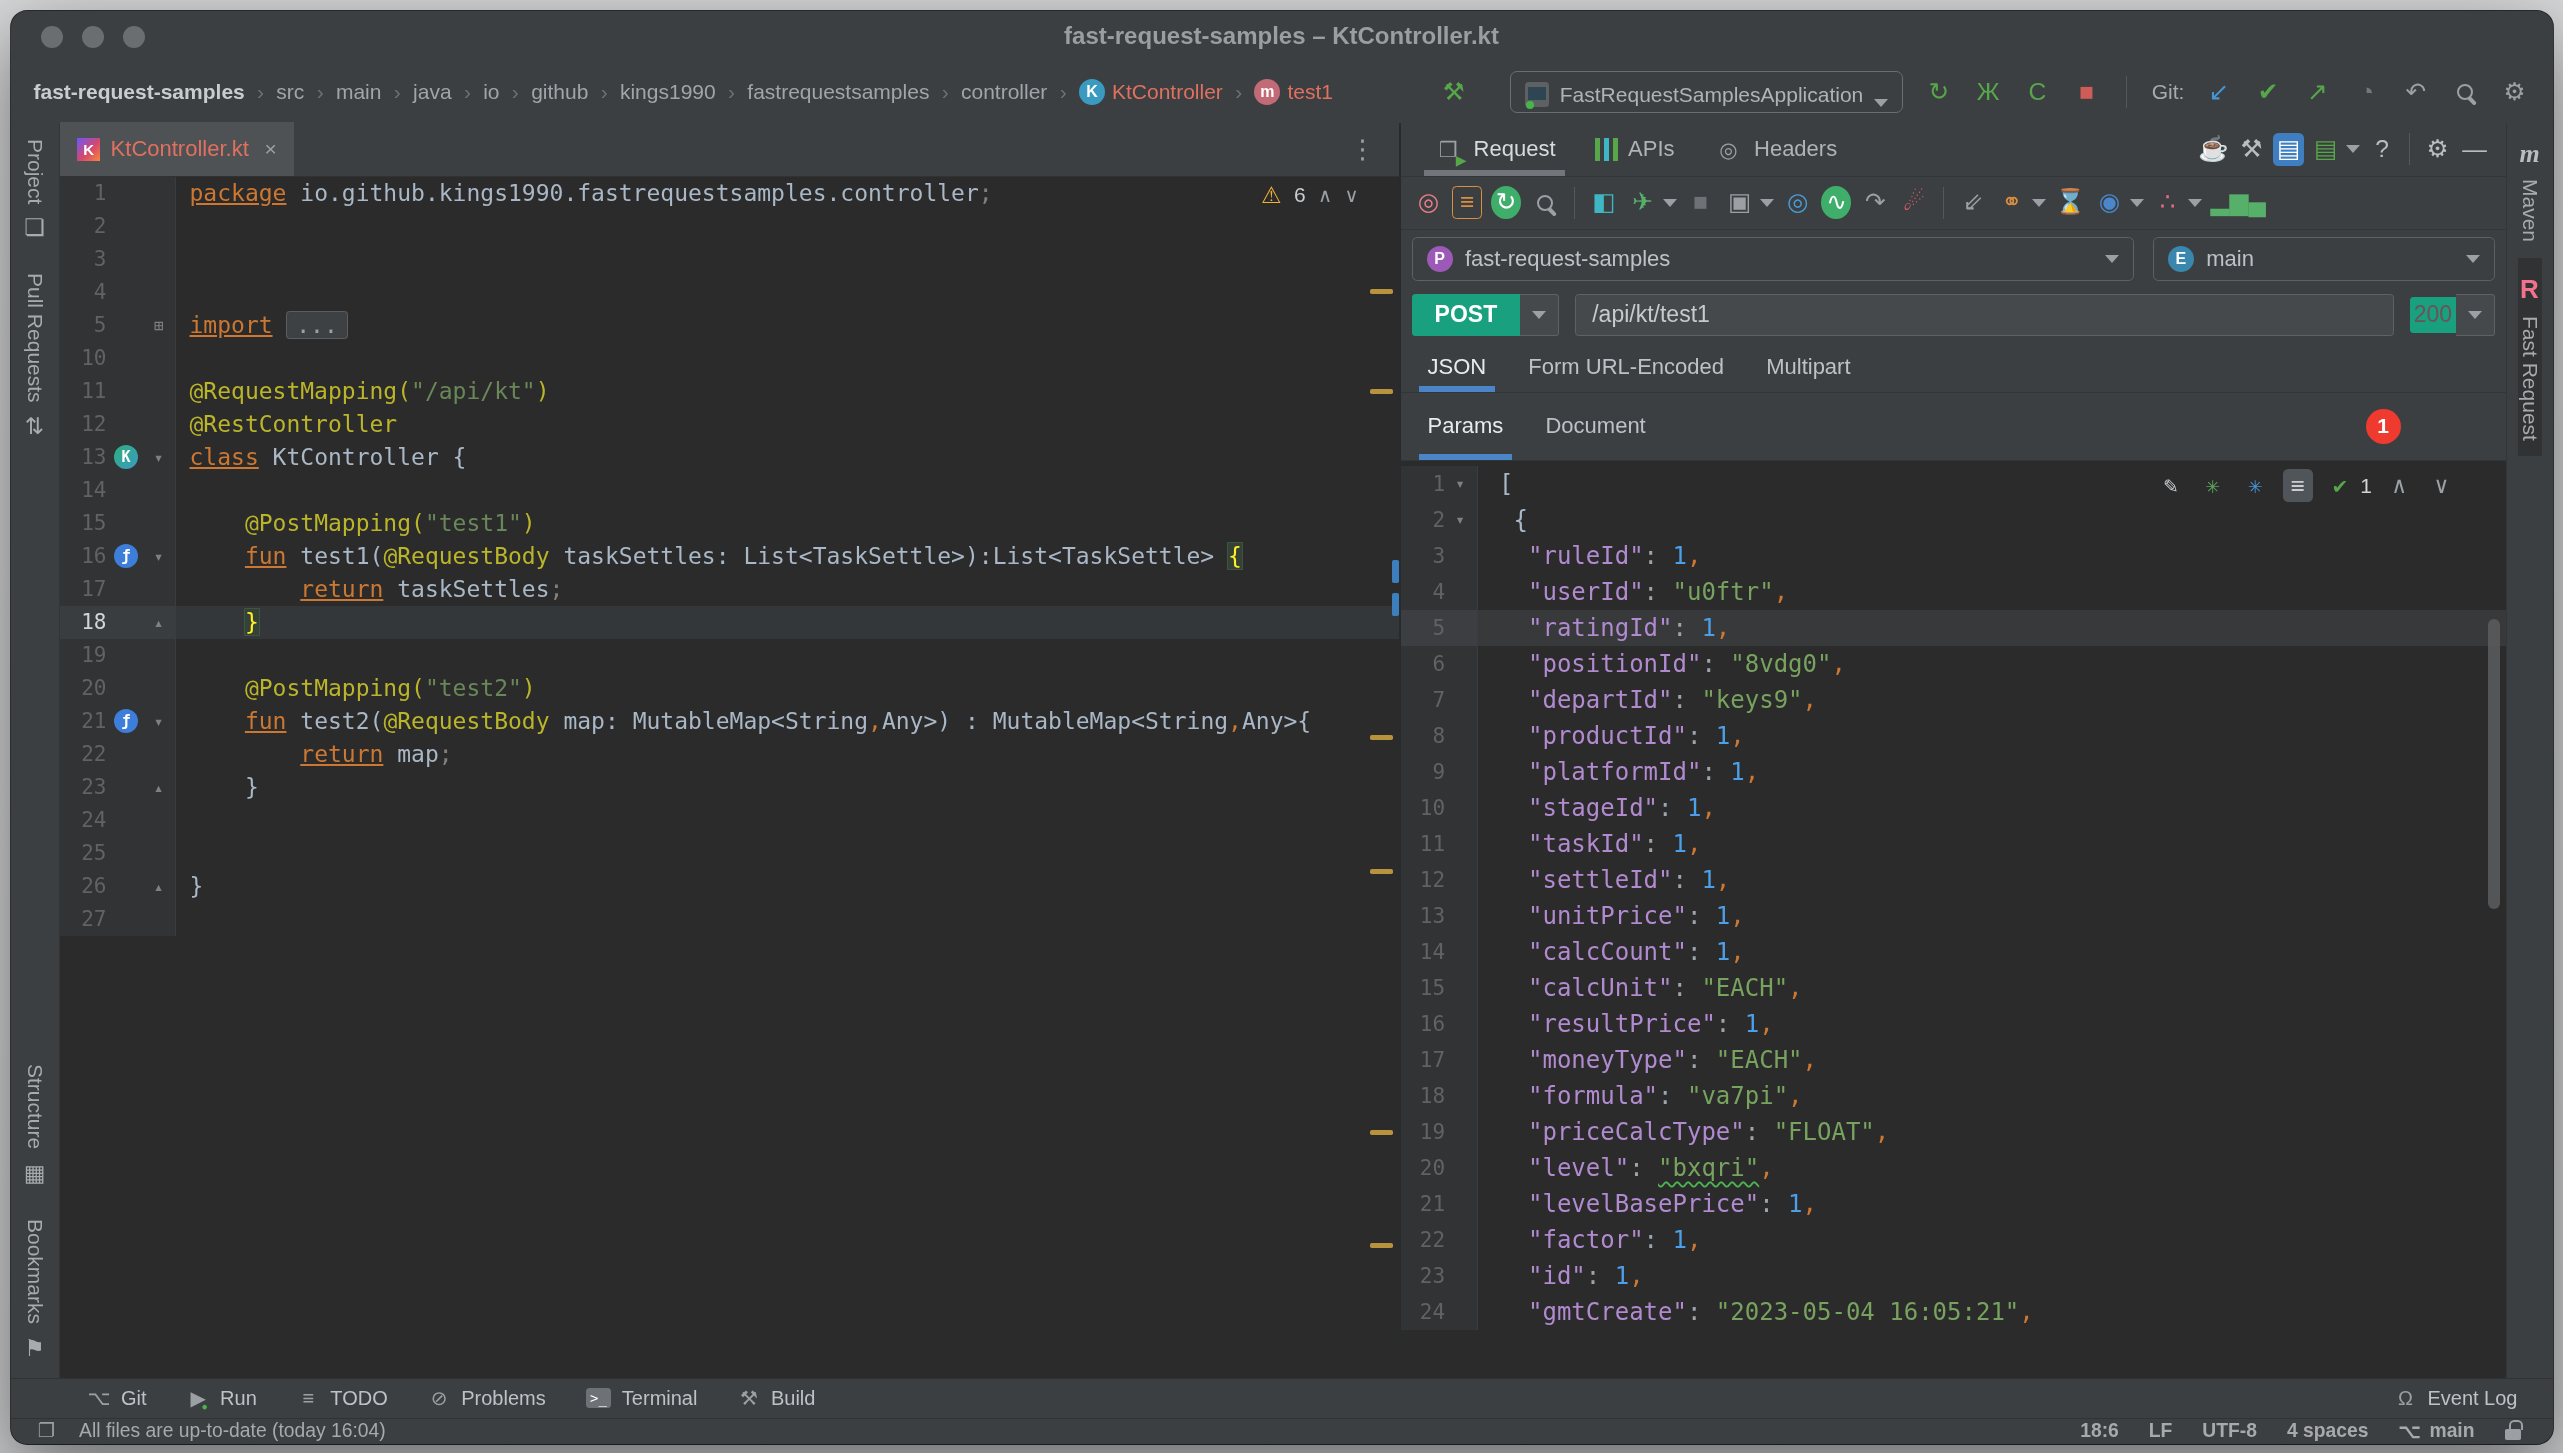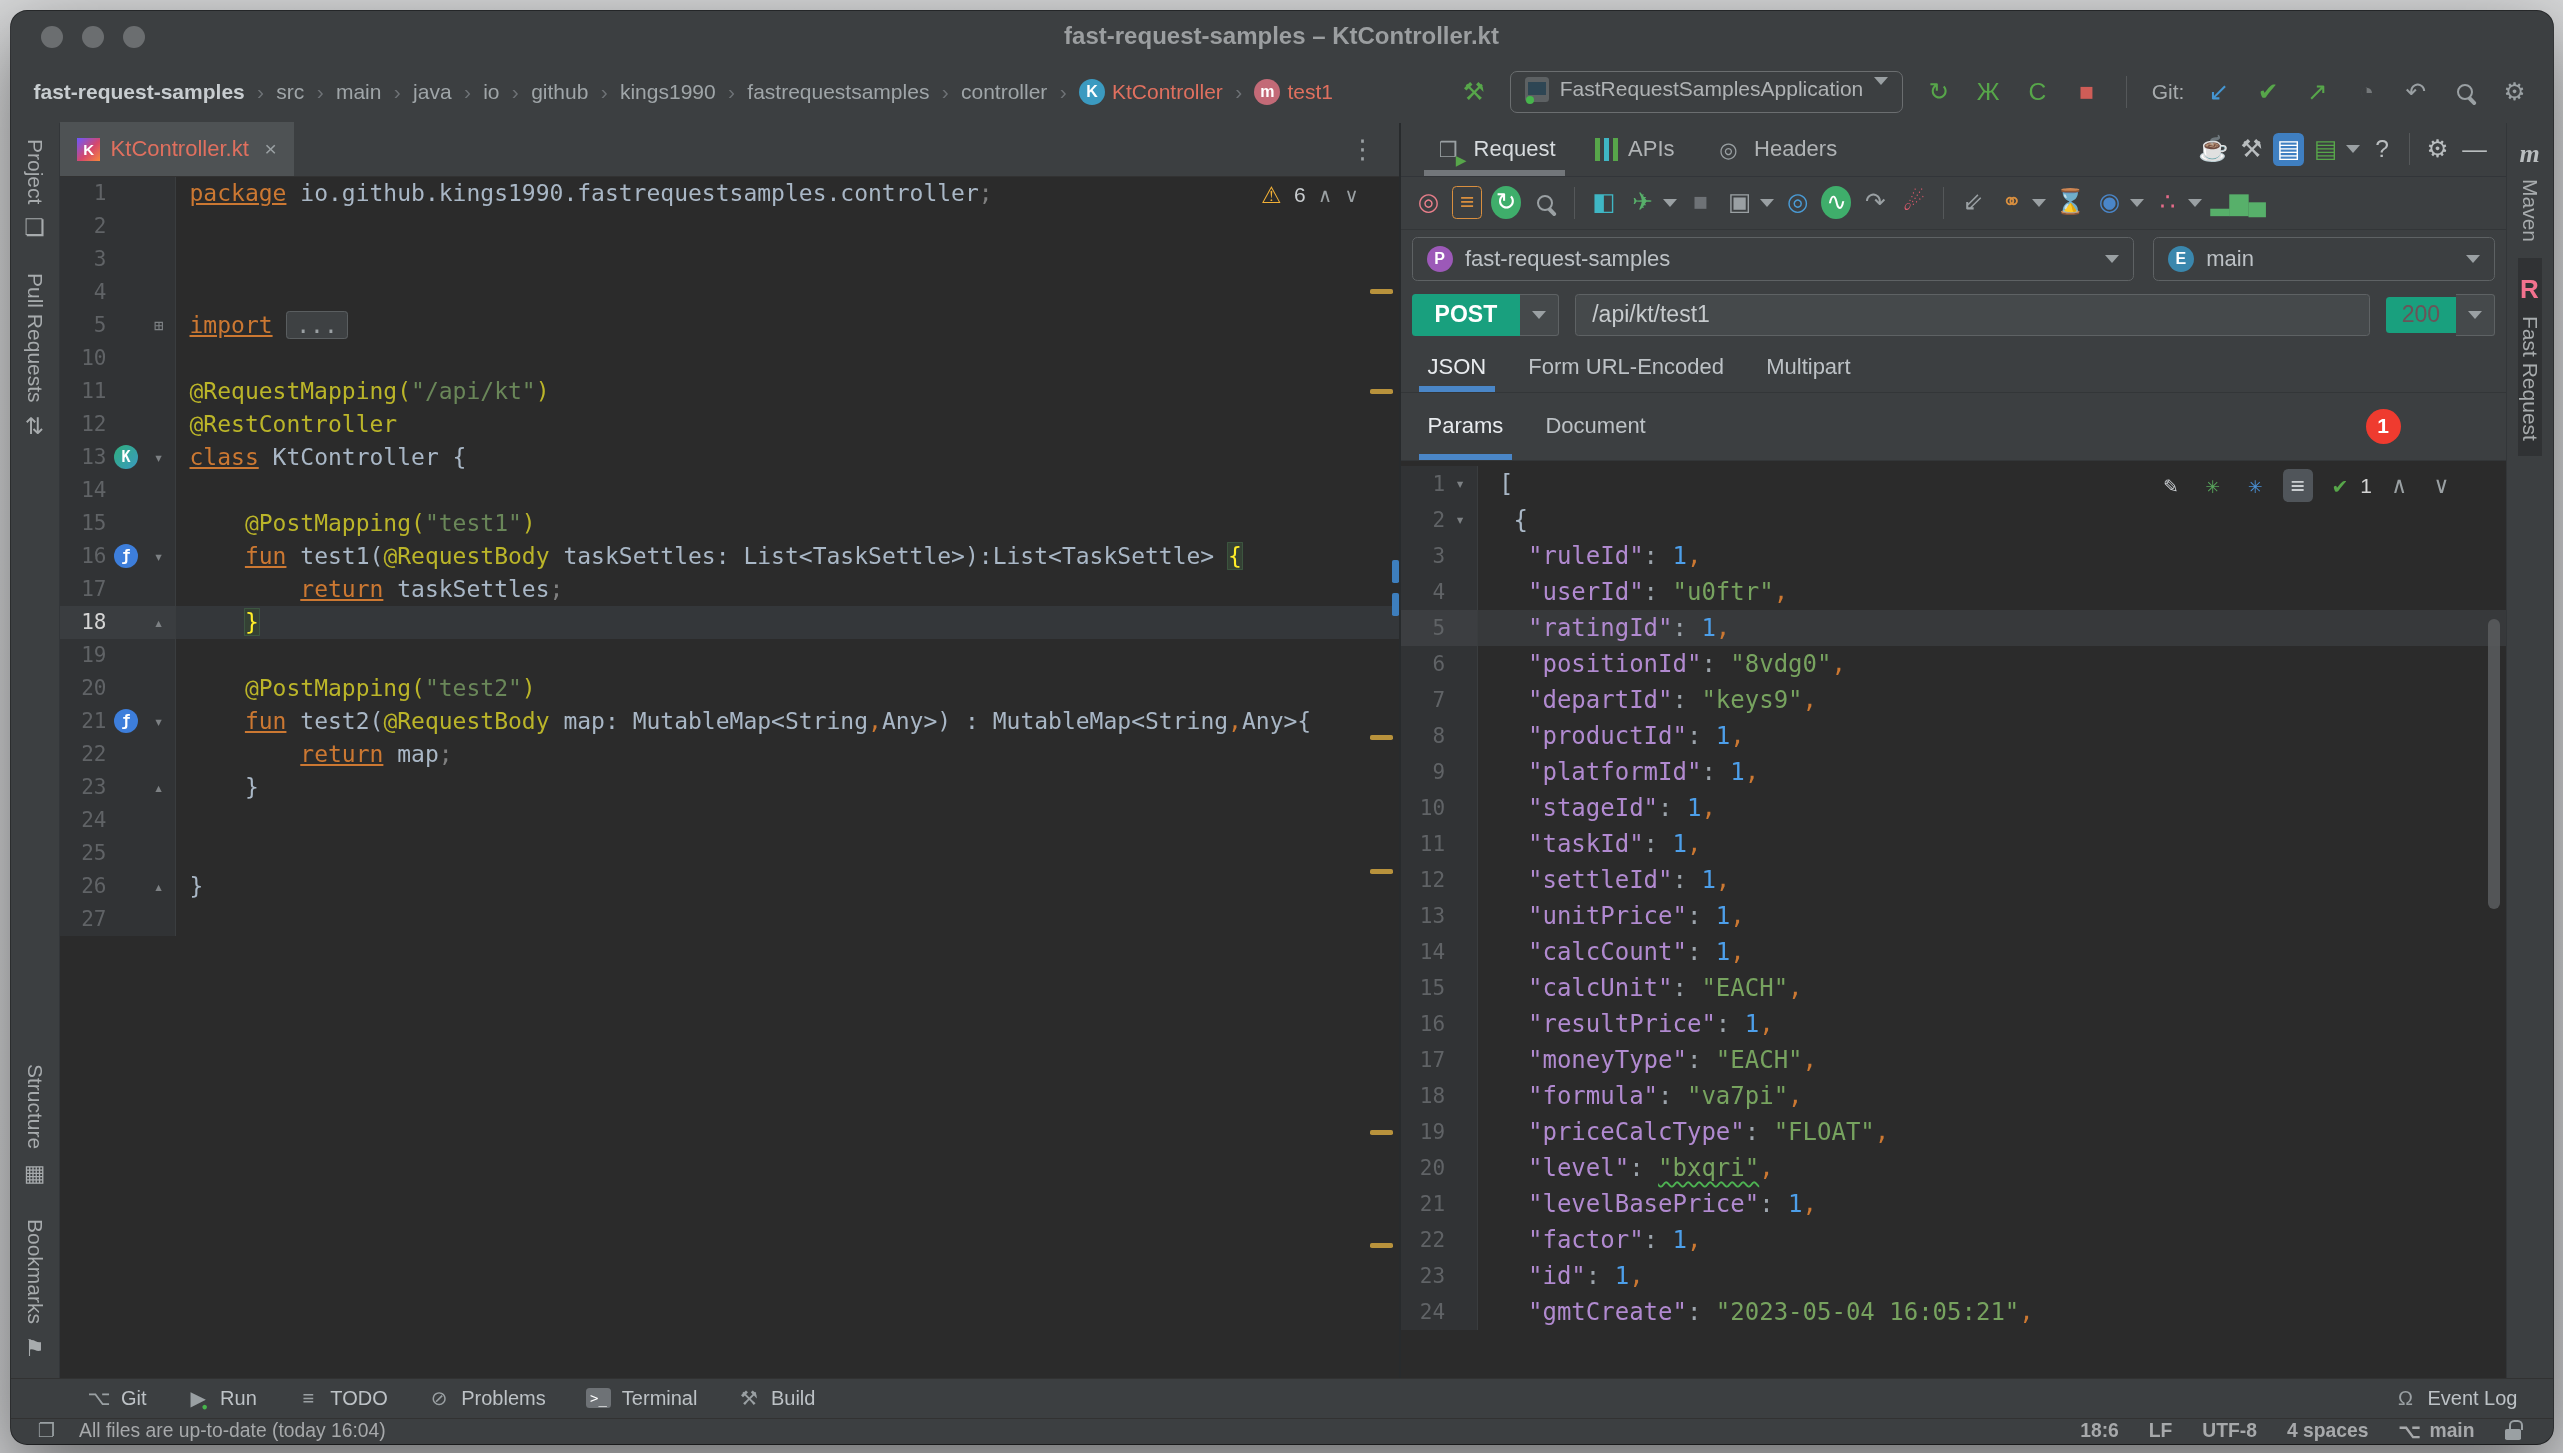--- a/index.html
+++ b/index.html
@@ -29,22 +29,22 @@
   .icon .g2{position:absolute;right:-3.5px;bottom:-1.8px;font-size:14px;}
   .icon.boxed{border-radius:5.3px;padding:0 3.5px;}
   .icon.circ{border-radius:50%;width:30px;}
   .sep-v{width:0.9px;height:32px;background:#55585a;margin:0 5.3px;}
   .lbl{color:#a7abad;font-size:21px;}
   .dd{width:0;height:0;border-left:7px solid transparent;border-right:7px solid transparent;
     border-top:8.8px solid #9aa0a3;display:inline-block;}
   .lens{width:16px;height:16px;border:2.6px solid #9aa0a3;border-radius:50%;position:relative;display:inline-block;}
   .lens::after{content:"";position:absolute;width:3.5px;height:9.7px;background:#9aa0a3;
     transform:rotate(-45deg);bottom:-8px;right:-2.6px;border-radius:1.8px;}
-  .runcfg{display:flex;align-items:flex-start;gap:10.5px;border:0.9px solid #6b6e70;border-radius:7px;
-    padding:5.3px 14px;height:42px;}
+  .runcfg{display:flex;align-items:flex-end;gap:10.5px;border:0.9px solid #6b6e70;border-radius:7px;
+    padding:5.3px 14px;height:42px;margin-left:20px;}
   .runcfg-txt{color:#b0b3b5;font-size:21px;}
   .appic{width:24.6px;height:24.6px;background:#5d6163;border-radius:3.5px;position:relative;}
   .appic::before{content:"";position:absolute;inset:4.4px 3.5px 7px 3.5px;background:#2e4654;}
   .appic::after{content:"";position:absolute;width:8px;height:8px;border-radius:50%;background:#47b54c;left:1.8px;bottom:-1.8px;}
   
   .main{flex:1 1 auto;display:flex;min-height:0;}
   .stripe{width:49px;flex:0 0 auto;display:flex;flex-direction:column;align-items:center;color:#9fa5a8;}
   .stripe.left{border-right:0.9px solid #333639;}
   .stripe.right{border-left:0.9px solid #333639;width:47px;}
   .stripe-btn{writing-mode:vertical-rl;display:flex;align-items:center;gap:10.5px;padding:16px 0;
@@ -105,21 +105,21 @@
   .combo.c1{width:722px;}
   .combo.c2{flex:1 1 auto;}
   .rp-url{height:54px;display:flex;align-items:center;padding:0 10.5px;gap:0;flex:0 0 auto;}
   .post-btn{height:42px;background:#19a07e;color:#fff;font-weight:bold;font-size:23px;
     display:flex;align-items:center;padding:0 23px;border-radius:3.5px 0 0 3.5px;}
   .post-dd{height:42px;width:39px;background:#45494b;border:0.9px solid #5e6264;border-left:none;
     display:flex;align-items:center;justify-content:center;border-radius:0 3.5px 3.5px 0;}
   .url-field{height:42px;flex:1 1 auto;margin:0 16px;background:#45494b;border:0.9px solid #5e6264;
     border-radius:3.5px;color:#c7cbce;font-size:23px;padding:0 16px;font-family:"Liberation Sans",sans-serif;outline:none;}
   .code-btn{height:36px;background:#19a07e;color:#6b5358;font-size:23px;display:flex;align-items:center;
-    padding:0 16px;border-radius:3.5px 0 0 3.5px;}
+    padding:0 4px;border-radius:3.5px 0 0 3.5px;}
   .rp-tabs{height:51px;display:flex;align-items:center;gap:7px;padding:0 8.8px;border-bottom:0.9px solid #333638;flex:0 0 auto;}
   .ftab{position:relative;height:100%;display:flex;align-items:center;padding:0 17.6px;font-size:22px;color:#bdc2c6;}
   .ftab.sel{color:#e8ebee;}
   .ftab.sel::after{content:"";position:absolute;left:8.8px;right:8.8px;bottom:0;height:5.3px;background:#4a86c7;}
   .rp-subtabs2{height:68px;position:relative;border-bottom:0.9px solid #333638;display:flex;align-items:center;
     gap:7px;padding:0 8.8px;flex:0 0 auto;}
   .red-badge{position:absolute;right:105px;top:16px;width:35px;height:35px;border-radius:50%;
     background:#ef3b2f;color:#fff;font-size:21px;font-weight:bold;display:flex;align-items:center;justify-content:center;}
   .rp-json{flex:1 1 auto;background:#2b2b2b;position:relative;overflow:hidden;
     font-family:"DejaVu Sans Mono",monospace;padding-top:5.3px;}

